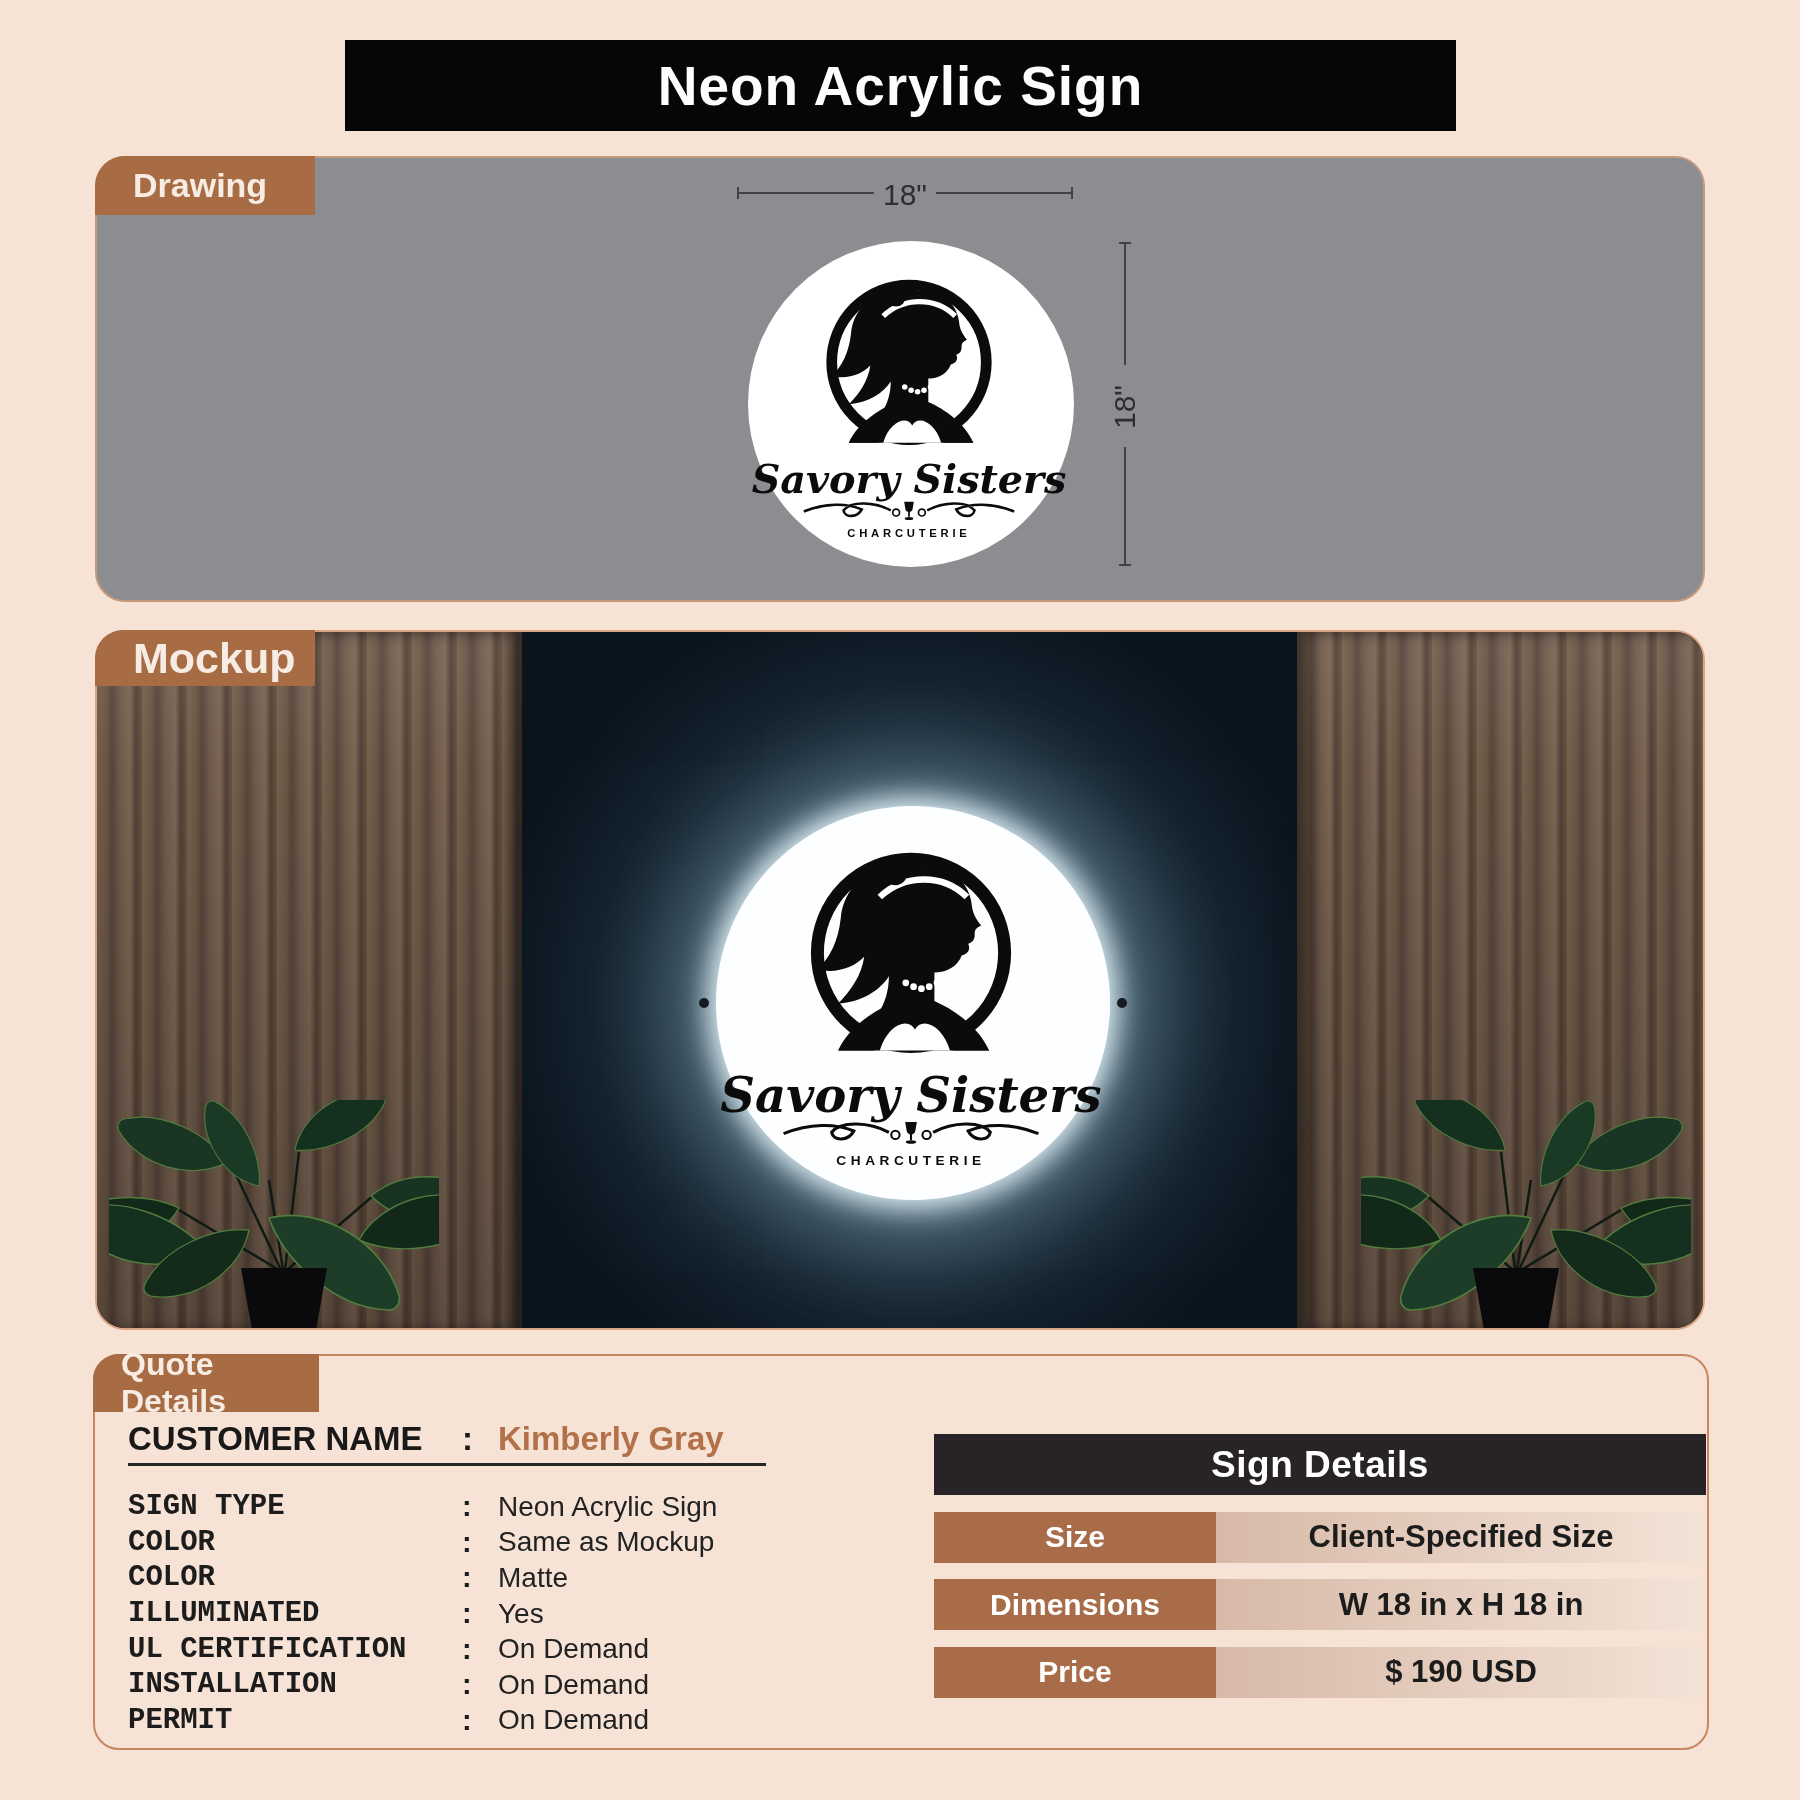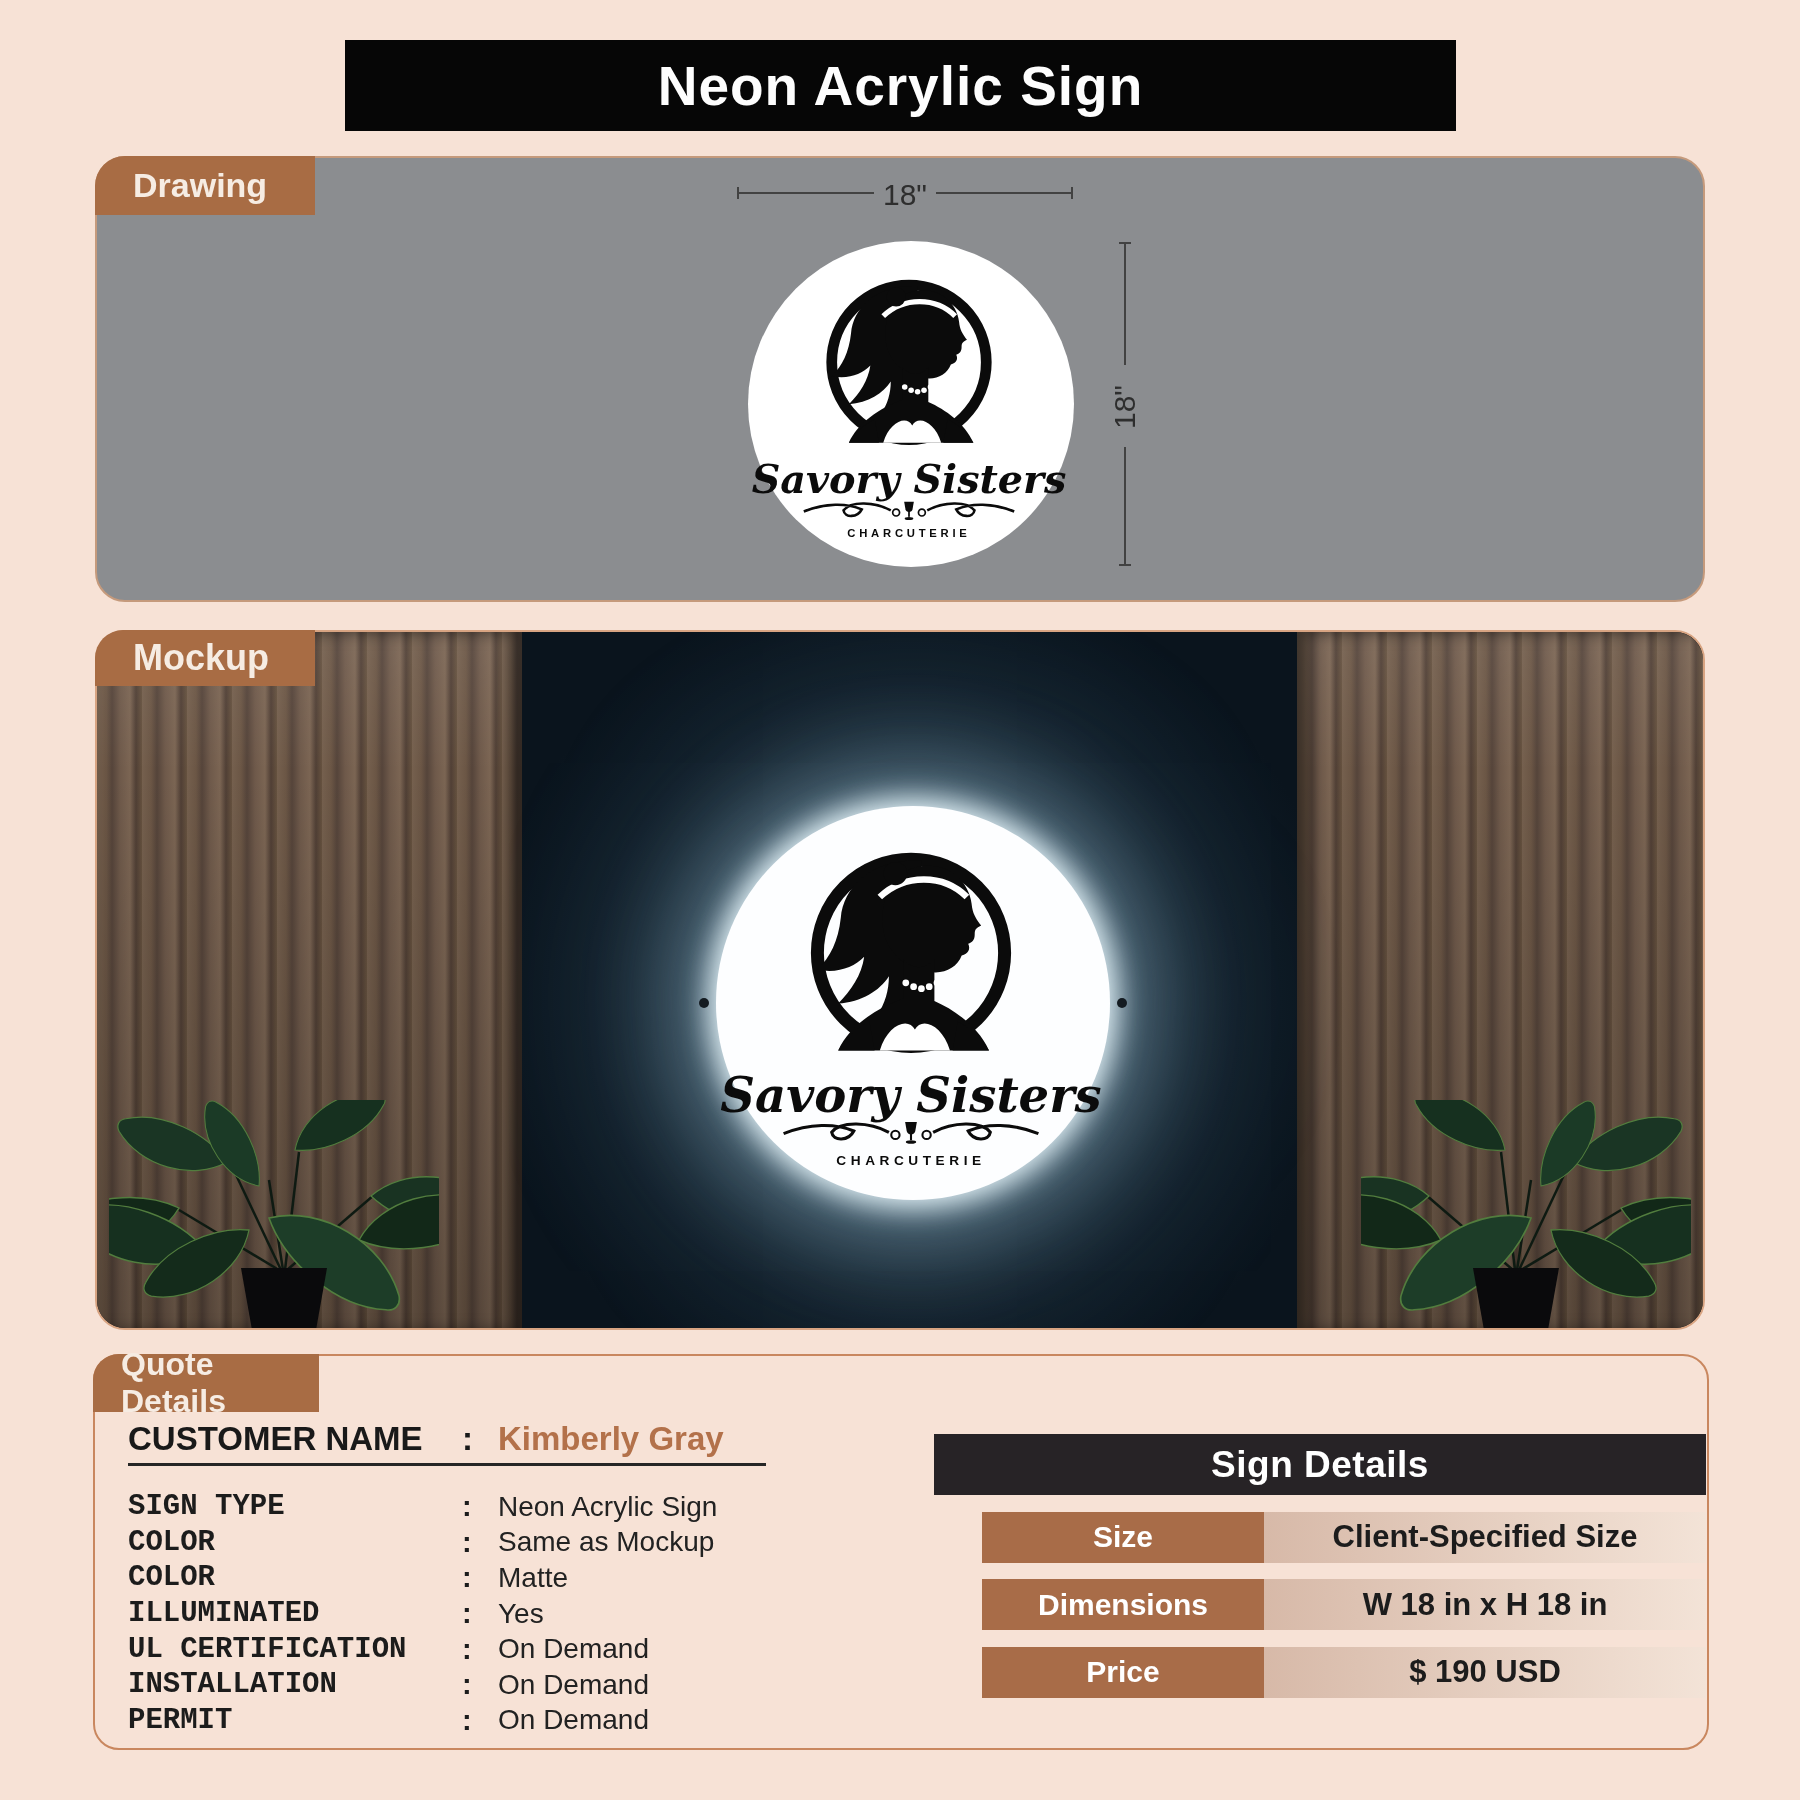--- a/index.html
+++ b/index.html
@@ -33,21 +33,21 @@
                 box-shadow:inset 0 0 50px rgba(0,0,0,.4);}
   .wood{position:absolute;top:0;height:700px;
         background:
           linear-gradient(180deg, rgba(255,255,255,.07) 0%, rgba(0,0,0,0) 20%, rgba(0,0,0,.22) 100%),
           repeating-linear-gradient(90deg,
             #75604e 0px,#6b5645 9px,#55443a 15px,#6e594a 23px,#7b6553 33px,#503f35 39px,#66523f 45px);}
   .wood-left{left:0;width:425px;box-shadow:inset -10px 0 16px rgba(0,0,0,.55);}
   .wood-right{left:1200px;width:410px;box-shadow:inset 10px 0 16px rgba(0,0,0,.55);}
   .navy-wall{position:absolute;left:425px;top:0;width:775px;height:700px;
              background:radial-gradient(circle 430px at 50.5% 53%, #26404d 0%, #152633 45%, #0a141d 100%);}
-  .mockup-tab{left:95px;top:630px;width:220px;height:56px;border-radius:28px 0 0 0;font-size:36px;}
+  .mockup-tab{left:95px;top:630px;width:220px;height:56px;border-radius:28px 0 0 0;font-size:43px;}
   .neon-sign{position:absolute;left:619px;top:174px;width:394px;height:394px;border-radius:50%;
              background:#fdfeff;
              box-shadow:0 0 28px 8px rgba(235,250,255,.95),
                         0 0 90px 40px rgba(185,220,240,.38),
                         0 0 170px 85px rgba(140,190,220,.16);}
   .mount-dot{position:absolute;width:10px;height:10px;border-radius:50%;background:#141b21;}
   .plant{position:absolute;bottom:-4px;}
   .plant.right{transform:scaleX(-1);}
 
   
@@ -66,21 +66,21 @@
   .spec-row .lbl{font-size:29px;font-weight:bold;color:#1c1c1c;font-family:Liberation Mono, monospace;}
   .spec-row .colon{font-size:29px;font-weight:bold;color:#1c1c1c;}
   .spec-row .val{font-size:28px;color:#222222;}
 
   
   .sign-table{position:absolute;left:934px;top:1426px;width:772px;}
   .sign-table-header{height:61px;background:#272326;color:#ffffff;font-size:37px;font-weight:bold;
                      display:flex;align-items:center;justify-content:center;letter-spacing:.5px;margin-top:8px;}
   .sign-row{display:flex;height:51px;margin-top:16.5px;}
   .sign-row .cell-label{width:282px;background:#a86c48;color:#ffffff;font-size:30px;font-weight:bold;
-                        display:flex;align-items:center;justify-content:center;margin-left:48px;}
+                        display:flex;align-items:center;justify-content:center;}
   .sign-row .cell-value{flex:1;background:linear-gradient(90deg,#d7b9a8 0%,#f3e3d7 100%);
                         color:#1c1c1c;font-size:31px;font-weight:bold;
                         display:flex;align-items:center;justify-content:center;}
 </style>
 </head>
 <body>
 
 <svg width="0" height="0" style="position:absolute" aria-hidden="true">
   <defs>
     <g id="ss-logo">

